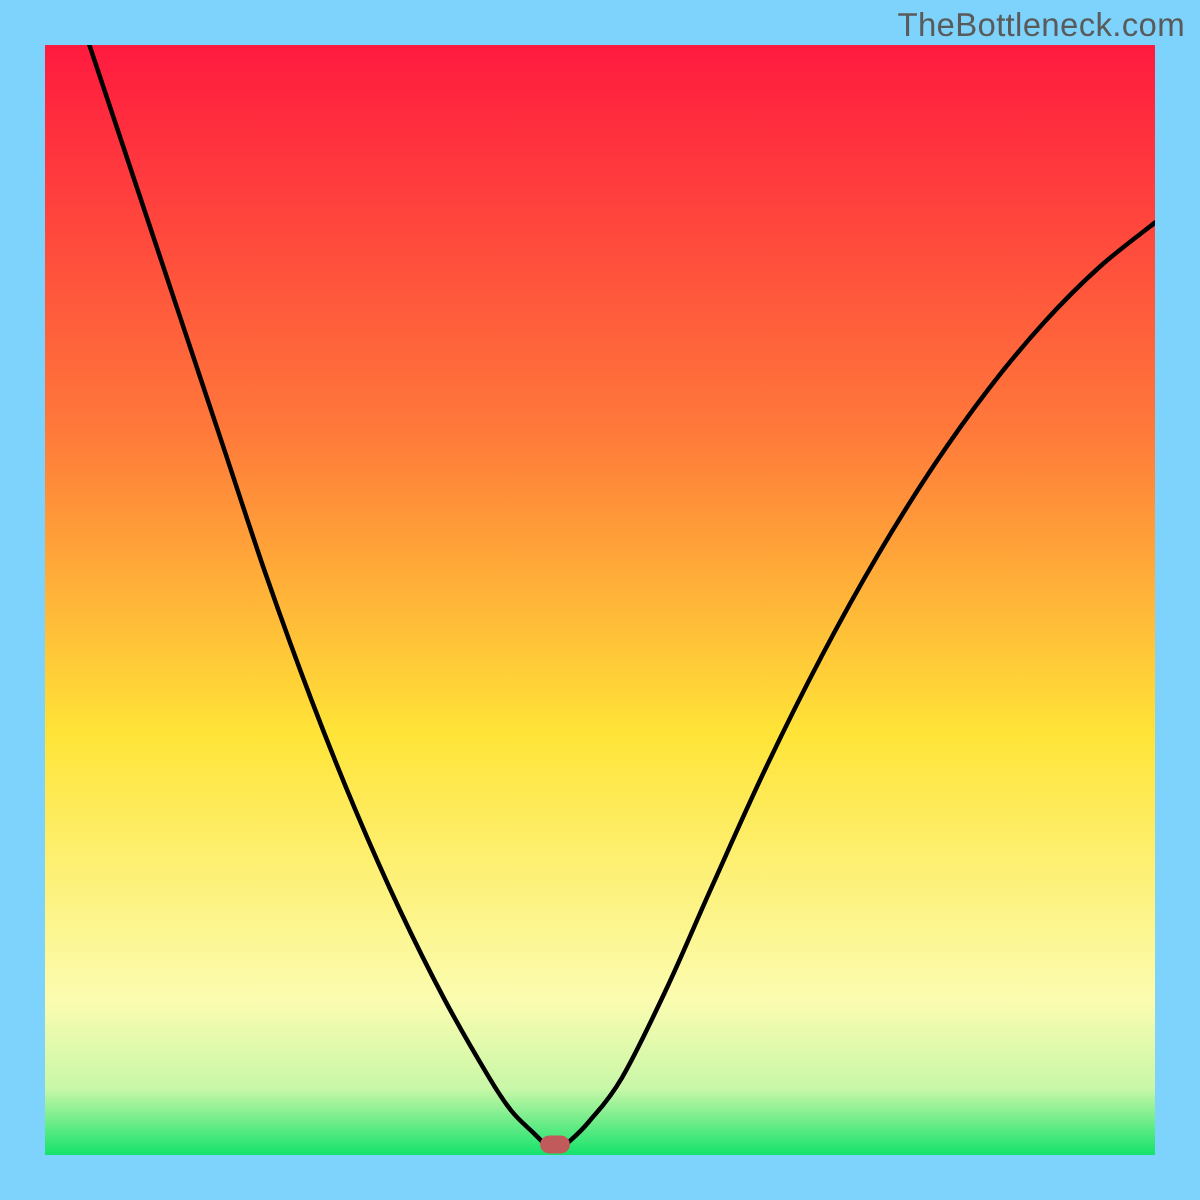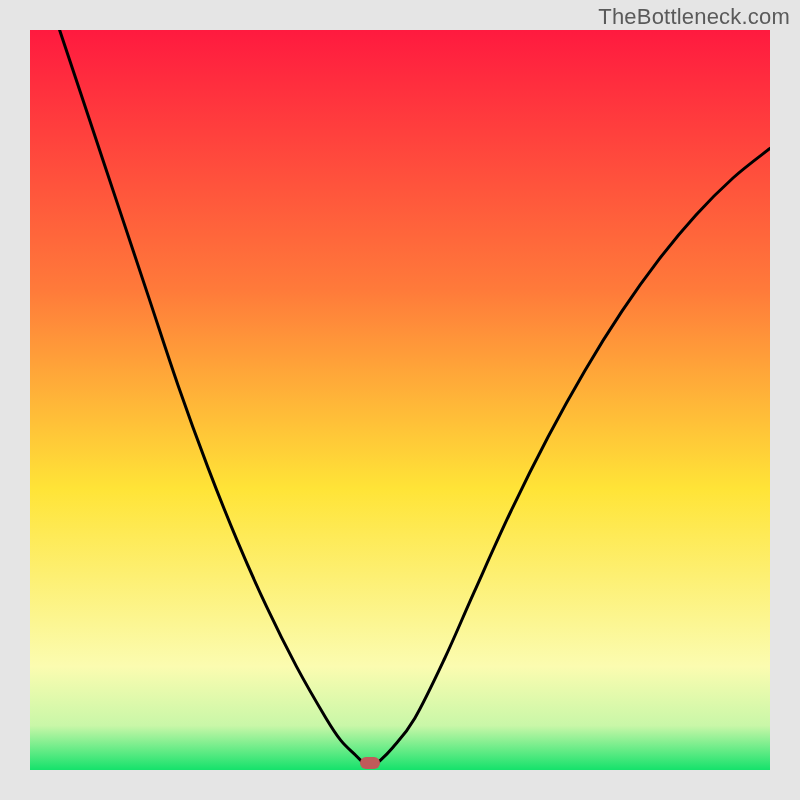--- a/index.html
+++ b/index.html
@@ -10,21 +10,21 @@
     background: #000;
     overflow: hidden;
     font-family: Arial, Helvetica, sans-serif;
   }
   .frame {
     position: absolute;
     left: 0;
     top: 0;
     width: 800px;
     height: 800px;
-    background: #e5e5e5;
+    background: #7dd3fc;
   }
   .plot-area {
     position: absolute;
     left: 30px;
     top: 30px;
     width: 740px;
     height: 740px;
     overflow: hidden;
   }
   .gradient-bg {

